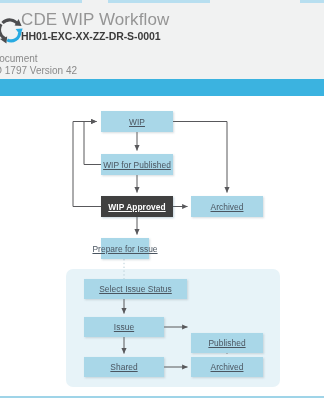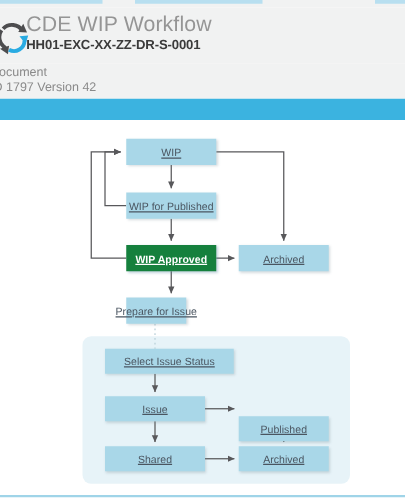--- a/index.html
+++ b/index.html
@@ -76,21 +76,21 @@
 
   .node {
     position:absolute;
     display:flex; align-items:center; justify-content:center;
     font-size:8.4px; color:#4a5560; letter-spacing:0.05px;
     background:#a9d7e8;
     box-shadow:1px 1px 2px rgba(120,140,150,0.30);
     text-align:center; white-space:nowrap;text-decoration:underline;
   }
   .node.active {
-    background:#15803d; color:#ffffff; font-weight:bold;
+    background:#404040; color:#ffffff; font-weight:bold;
     box-shadow:1px 1px 2px rgba(80,130,155,0.35);
   }
 
   
   #node-wip                 { left:101px; top:15px;  width:72px; height:21px; }
   #node-wip-for-approval    { left:101px; top:58px;  width:72px; height:21px; }
   #node-wip-approved        { left:101px; top:100px; width:72px; height:21px; }
   #node-archived-top        { left:191px; top:100px; width:72px; height:21px; }
   #node-prepare-for-issue   { left:101px; top:142px; width:48px; height:21px; }
   #node-select-issue-status { left:84px;  top:183px; width:103px; height:20px;text-align:center; }

